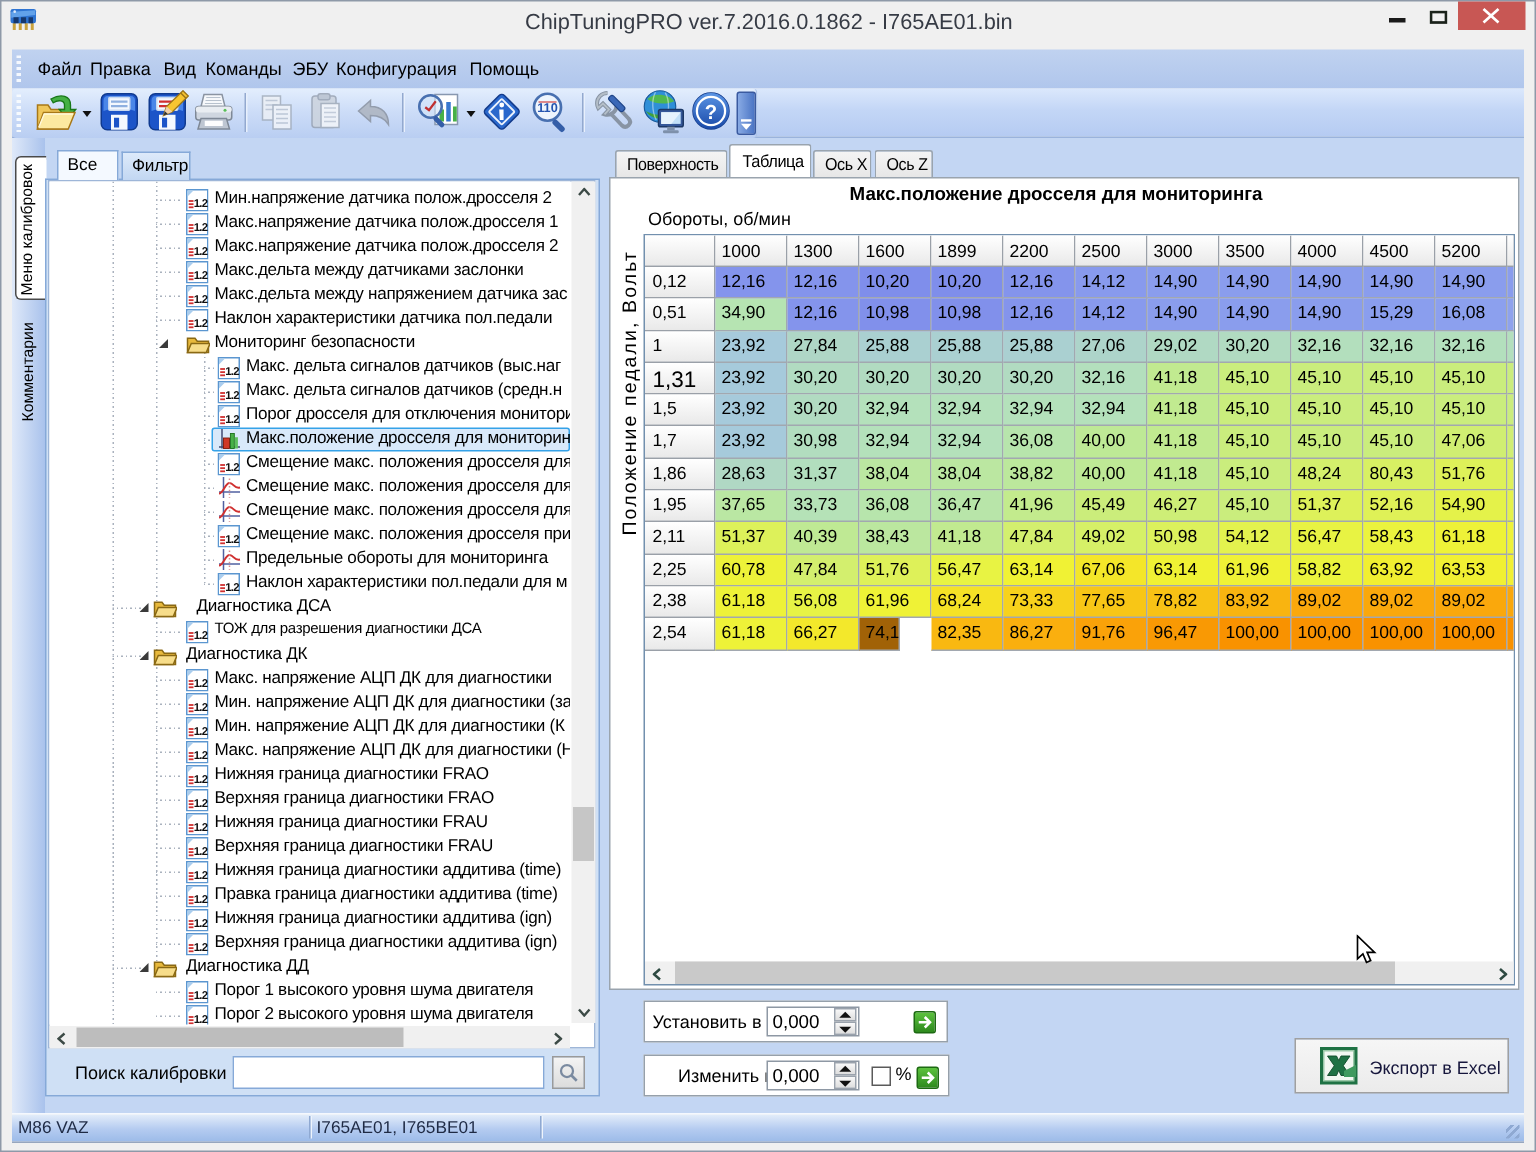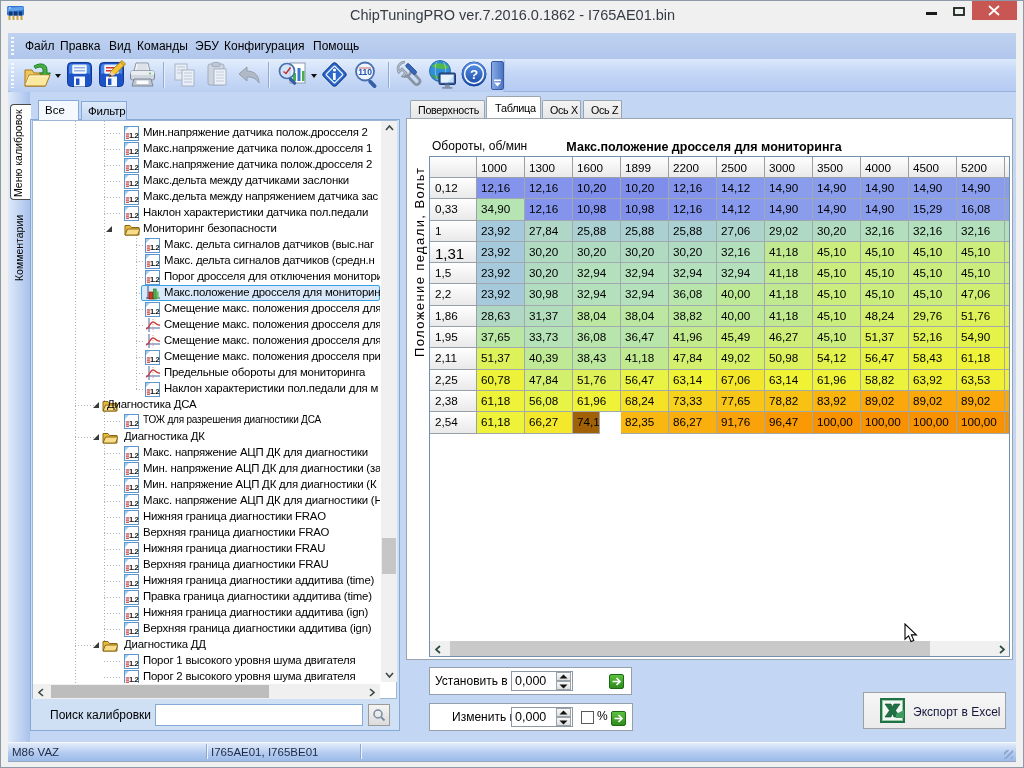--- a/index.html
+++ b/index.html
@@ -353,21 +353,21 @@
 </svg>
 <div class="tx" style="left:131px;top:261px;font-size:11.4px;letter-spacing:-0.2px">Наклон характеристики пол.педали для м</div>
 <div class="a" style="left:42px;top:284px;width:20px;height:1px;background:repeating-linear-gradient(90deg,#aab2be 0 1px,rgba(0,0,0,0) 1px 3px)"></div>
 <svg class="a" style="left:60px;top:281px" width="7" height="7" viewBox="0 0 7 7">
       <path d="M6 0 L6 6 L0 6 Z" fill="#3a3a3a"></path>
     </svg>
 <svg class="a" style="left:69px;top:278px" width="16" height="13" viewBox="0 0 16 13">
 <path d="M1 2.5 L6 2.5 L7.5 4.5 L15 4.5 L15 12 L1 12 Z" fill="#e8b93c" stroke="#8a6914"></path>
 <path d="M1 12 L3.5 6 L16 6 L13.5 12 Z" fill="#f7dd8a" stroke="#8a6914"></path>
 </svg>
-<div class="tx" style="left:74px;top:277px;font-size:11.4px;letter-spacing:-0.2px">Диагностика ДСА</div>
+<div class="tx" style="left:98px;top:277px;font-size:11.4px;letter-spacing:-0.2px">Диагностика ДСА</div>
 <div class="a" style="left:71px;top:300px;width:18px;height:1px;background:repeating-linear-gradient(90deg,#aab2be 0 1px,rgba(0,0,0,0) 1px 3px)"></div>
 <svg class="a" style="left:91px;top:293px" width="15" height="15" viewBox="0 0 15 15">
 <rect x="0.5" y="0.5" width="14" height="14" fill="#fff" stroke="#5b96d0"></rect>
 <path d="M1 1 L5 1 L1 5 Z" fill="#aacdee"></path>
 <rect x="1.8" y="7.4" width="3.2" height="1.2" fill="#d03030"></rect>
       <rect x="1.8" y="9.5" width="3.2" height="1.2" fill="#d03030"></rect>
       <rect x="1.8" y="11.6" width="3.2" height="1.2" fill="#d03030"></rect>
 <text x="5.1" y="12.2" font-size="7.6" font-weight="bold" fill="#111" font-family="Liberation Sans" letter-spacing="-0.5">1.2</text>
 </svg>
 <div class="tx" style="left:110px;top:293px;font-size:10px;letter-spacing:-0.2px">ТОЖ для разрешения диагностики ДСА</div>
@@ -555,21 +555,21 @@
 </svg>
 <div class="a" style="left:410px;top:100px;width:75px;height:19px;background:linear-gradient(#f4f4f4,#e6e6e6);border:1px solid #9aa4ae;border-bottom:none;border-radius:2px 2px 0 0"></div>
 <div class="tx" style="left:418px;top:104px;font-size:11.5px;letter-spacing:-0.3px;transform:scaleX(0.93);transform-origin:0 0">Поверхность</div>
 <div class="a" style="left:486px;top:96px;width:55px;height:23px;background:#fff;border:1px solid #9aa4ae;border-bottom:none;border-radius:2px 2px 0 0"></div>
 <div class="tx" style="left:495px;top:102px;font-size:11.5px;letter-spacing:-0.3px;transform:scaleX(0.95);transform-origin:0 0">Таблица</div>
 <div class="a" style="left:542px;top:100px;width:39px;height:19px;background:linear-gradient(#f4f4f4,#e6e6e6);border:1px solid #9aa4ae;border-bottom:none;border-radius:2px 2px 0 0"></div>
 <div class="tx" style="left:550px;top:104px;font-size:11.5px;letter-spacing:-0.3px;transform:scaleX(0.93);transform-origin:0 0">Ось X</div>
 <div class="a" style="left:583px;top:100px;width:39px;height:19px;background:linear-gradient(#f4f4f4,#e6e6e6);border:1px solid #9aa4ae;border-bottom:none;border-radius:2px 2px 0 0"></div>
 <div class="tx" style="left:591px;top:104px;font-size:11.5px;letter-spacing:-0.3px;transform:scaleX(0.93);transform-origin:0 0">Ось Z</div>
 <div class="a" style="left:406px;top:118px;width:607px;height:542px;background:#fff;border:1px solid #9aa4ae"></div>
-<div class="tx" style="left:704px;top:140px;font-size:12.5px;font-weight:bold;transform:translateX(-50%)">Макс.положение дросселя для мониторинга</div>
+<div class="tx" style="left:704px;top:122px;font-size:12.5px;font-weight:bold;transform:translateX(-50%)">Макс.положение дросселя для мониторинга</div>
 <div class="tx" style="left:432px;top:139px;font-size:12px">Обороты, об/мин</div>
 <div class="tx" style="left:412px;top:166px;font-size:13px;letter-spacing:1.4px;writing-mode:vertical-rl;transform:rotate(180deg);height:191px;display:flex;align-items:center">Положение педали, Вольт</div>
 <div class="a" style="left:429px;top:156px;width:581px;height:501px;border:1px solid #7290ae;background:#fff"></div>
 <div class="a" style="left:430px;top:157px;width:579px;height:499px;overflow:hidden;background:#fff">
 <div class="a" style="left:0px;top:0px;width:47px;height:21px;background:linear-gradient(#ffffff,#e9e9e9);border-right:1px solid #9aa0a8;border-bottom:1px solid #9aa0a8"></div>
 <div class="a" style="left:47px;top:0px;width:48px;height:21px;background:linear-gradient(#ffffff,#e9e9e9);border-right:1px solid #9aa0a8;border-bottom:1px solid #9aa0a8;font-size:11.7px;color:#000;padding:4px 0 0 4px;white-space:nowrap">1000</div>
 <div class="a" style="left:95px;top:0px;width:48px;height:21px;background:linear-gradient(#ffffff,#e9e9e9);border-right:1px solid #9aa0a8;border-bottom:1px solid #9aa0a8;font-size:11.7px;color:#000;padding:4px 0 0 4px;white-space:nowrap">1300</div>
 <div class="a" style="left:143px;top:0px;width:48px;height:21px;background:linear-gradient(#ffffff,#e9e9e9);border-right:1px solid #9aa0a8;border-bottom:1px solid #9aa0a8;font-size:11.7px;color:#000;padding:4px 0 0 4px;white-space:nowrap">1600</div>
 <div class="a" style="left:191px;top:0px;width:48px;height:21px;background:linear-gradient(#ffffff,#e9e9e9);border-right:1px solid #9aa0a8;border-bottom:1px solid #9aa0a8;font-size:11.7px;color:#000;padding:4px 0 0 4px;white-space:nowrap">1899</div>
 <div class="a" style="left:239px;top:0px;width:48px;height:21px;background:linear-gradient(#ffffff,#e9e9e9);border-right:1px solid #9aa0a8;border-bottom:1px solid #9aa0a8;font-size:11.7px;color:#000;padding:4px 0 0 4px;white-space:nowrap">2200</div>
@@ -586,21 +586,21 @@
 <div class="a" style="left:143px;top:21px;width:48px;height:21px;background:rgb(127,142,235);border-right:1px solid #a2a8b0;border-bottom:1px solid #a2a8b0;font-size:11.7px;color:#000;padding:3px 0 0 4px;overflow:hidden">10,20</div>
 <div class="a" style="left:191px;top:21px;width:48px;height:21px;background:rgb(127,142,235);border-right:1px solid #a2a8b0;border-bottom:1px solid #a2a8b0;font-size:11.7px;color:#000;padding:3px 0 0 4px;overflow:hidden">10,20</div>
 <div class="a" style="left:239px;top:21px;width:48px;height:21px;background:rgb(132,148,236);border-right:1px solid #a2a8b0;border-bottom:1px solid #a2a8b0;font-size:11.7px;color:#000;padding:3px 0 0 4px;overflow:hidden">12,16</div>
 <div class="a" style="left:287px;top:21px;width:48px;height:21px;background:rgb(136,154,237);border-right:1px solid #a2a8b0;border-bottom:1px solid #a2a8b0;font-size:11.7px;color:#000;padding:3px 0 0 4px;overflow:hidden">14,12</div>
 <div class="a" style="left:335px;top:21px;width:48px;height:21px;background:rgb(138,157,237);border-right:1px solid #a2a8b0;border-bottom:1px solid #a2a8b0;font-size:11.7px;color:#000;padding:3px 0 0 4px;overflow:hidden">14,90</div>
 <div class="a" style="left:383px;top:21px;width:48px;height:21px;background:rgb(138,157,237);border-right:1px solid #a2a8b0;border-bottom:1px solid #a2a8b0;font-size:11.7px;color:#000;padding:3px 0 0 4px;overflow:hidden">14,90</div>
 <div class="a" style="left:431px;top:21px;width:48px;height:21px;background:rgb(138,157,237);border-right:1px solid #a2a8b0;border-bottom:1px solid #a2a8b0;font-size:11.7px;color:#000;padding:3px 0 0 4px;overflow:hidden">14,90</div>
 <div class="a" style="left:479px;top:21px;width:48px;height:21px;background:rgb(138,157,237);border-right:1px solid #a2a8b0;border-bottom:1px solid #a2a8b0;font-size:11.7px;color:#000;padding:3px 0 0 4px;overflow:hidden">14,90</div>
 <div class="a" style="left:527px;top:21px;width:48px;height:21px;background:rgb(138,157,237);border-right:1px solid #a2a8b0;border-bottom:1px solid #a2a8b0;font-size:11.7px;color:#000;padding:3px 0 0 4px;overflow:hidden">14,90</div>
 <div class="a" style="left:575px;top:21px;width:4px;height:21px;background:rgb(138,157,237);border-right:1px solid #a2a8b0;border-bottom:1px solid #a2a8b0;font-size:11.7px;color:#000;padding:3px 0 0 4px;overflow:hidden">14,90</div>
-<div class="a" style="left:0px;top:42px;width:47px;height:22px;background:linear-gradient(#ffffff,#e9e9e9);border-right:1px solid #9aa0a8;border-bottom:1px solid #9aa0a8;font-size:11.7px;color:#000;padding:3px 0 0 5px">0,33</div>
+<div class="a" style="left:0px;top:42px;width:47px;height:22px;background:linear-gradient(#ffffff,#e9e9e9);border-right:1px solid #9aa0a8;border-bottom:1px solid #9aa0a8;font-size:11.7px;color:#000;padding:3px 0 0 5px">0,51</div>
 <div class="a" style="left:47px;top:42px;width:48px;height:22px;background:rgb(182,228,178);border-right:1px solid #a2a8b0;border-bottom:1px solid #a2a8b0;font-size:11.7px;color:#000;padding:3px 0 0 4px;overflow:hidden">34,90</div>
 <div class="a" style="left:95px;top:42px;width:48px;height:22px;background:rgb(132,148,236);border-right:1px solid #a2a8b0;border-bottom:1px solid #a2a8b0;font-size:11.7px;color:#000;padding:3px 0 0 4px;overflow:hidden">12,16</div>
 <div class="a" style="left:143px;top:42px;width:48px;height:22px;background:rgb(129,144,235);border-right:1px solid #a2a8b0;border-bottom:1px solid #a2a8b0;font-size:11.7px;color:#000;padding:3px 0 0 4px;overflow:hidden">10,98</div>
 <div class="a" style="left:191px;top:42px;width:48px;height:22px;background:rgb(129,144,235);border-right:1px solid #a2a8b0;border-bottom:1px solid #a2a8b0;font-size:11.7px;color:#000;padding:3px 0 0 4px;overflow:hidden">10,98</div>
 <div class="a" style="left:239px;top:42px;width:48px;height:22px;background:rgb(132,148,236);border-right:1px solid #a2a8b0;border-bottom:1px solid #a2a8b0;font-size:11.7px;color:#000;padding:3px 0 0 4px;overflow:hidden">12,16</div>
 <div class="a" style="left:287px;top:42px;width:48px;height:22px;background:rgb(136,154,237);border-right:1px solid #a2a8b0;border-bottom:1px solid #a2a8b0;font-size:11.7px;color:#000;padding:3px 0 0 4px;overflow:hidden">14,12</div>
 <div class="a" style="left:335px;top:42px;width:48px;height:22px;background:rgb(138,157,237);border-right:1px solid #a2a8b0;border-bottom:1px solid #a2a8b0;font-size:11.7px;color:#000;padding:3px 0 0 4px;overflow:hidden">14,90</div>
 <div class="a" style="left:383px;top:42px;width:48px;height:22px;background:rgb(138,157,237);border-right:1px solid #a2a8b0;border-bottom:1px solid #a2a8b0;font-size:11.7px;color:#000;padding:3px 0 0 4px;overflow:hidden">14,90</div>
 <div class="a" style="left:431px;top:42px;width:48px;height:22px;background:rgb(138,157,237);border-right:1px solid #a2a8b0;border-bottom:1px solid #a2a8b0;font-size:11.7px;color:#000;padding:3px 0 0 4px;overflow:hidden">14,90</div>
 <div class="a" style="left:479px;top:42px;width:48px;height:22px;background:rgb(138,158,238);border-right:1px solid #a2a8b0;border-bottom:1px solid #a2a8b0;font-size:11.7px;color:#000;padding:3px 0 0 4px;overflow:hidden">15,29</div>
@@ -638,21 +638,21 @@
 <div class="a" style="left:143px;top:106px;width:48px;height:21px;background:rgb(180,225,187);border-right:1px solid #a2a8b0;border-bottom:1px solid #a2a8b0;font-size:11.7px;color:#000;padding:3px 0 0 4px;overflow:hidden">32,94</div>
 <div class="a" style="left:191px;top:106px;width:48px;height:21px;background:rgb(180,225,187);border-right:1px solid #a2a8b0;border-bottom:1px solid #a2a8b0;font-size:11.7px;color:#000;padding:3px 0 0 4px;overflow:hidden">32,94</div>
 <div class="a" style="left:239px;top:106px;width:48px;height:21px;background:rgb(180,225,187);border-right:1px solid #a2a8b0;border-bottom:1px solid #a2a8b0;font-size:11.7px;color:#000;padding:3px 0 0 4px;overflow:hidden">32,94</div>
 <div class="a" style="left:287px;top:106px;width:48px;height:21px;background:rgb(180,225,187);border-right:1px solid #a2a8b0;border-bottom:1px solid #a2a8b0;font-size:11.7px;color:#000;padding:3px 0 0 4px;overflow:hidden">32,94</div>
 <div class="a" style="left:335px;top:106px;width:48px;height:21px;background:rgb(193,234,144);border-right:1px solid #a2a8b0;border-bottom:1px solid #a2a8b0;font-size:11.7px;color:#000;padding:3px 0 0 4px;overflow:hidden">41,18</div>
 <div class="a" style="left:383px;top:106px;width:48px;height:21px;background:rgb(202,237,125);border-right:1px solid #a2a8b0;border-bottom:1px solid #a2a8b0;font-size:11.7px;color:#000;padding:3px 0 0 4px;overflow:hidden">45,10</div>
 <div class="a" style="left:431px;top:106px;width:48px;height:21px;background:rgb(202,237,125);border-right:1px solid #a2a8b0;border-bottom:1px solid #a2a8b0;font-size:11.7px;color:#000;padding:3px 0 0 4px;overflow:hidden">45,10</div>
 <div class="a" style="left:479px;top:106px;width:48px;height:21px;background:rgb(202,237,125);border-right:1px solid #a2a8b0;border-bottom:1px solid #a2a8b0;font-size:11.7px;color:#000;padding:3px 0 0 4px;overflow:hidden">45,10</div>
 <div class="a" style="left:527px;top:106px;width:48px;height:21px;background:rgb(202,237,125);border-right:1px solid #a2a8b0;border-bottom:1px solid #a2a8b0;font-size:11.7px;color:#000;padding:3px 0 0 4px;overflow:hidden">45,10</div>
 <div class="a" style="left:575px;top:106px;width:4px;height:21px;background:rgb(202,237,125);border-right:1px solid #a2a8b0;border-bottom:1px solid #a2a8b0;font-size:11.7px;color:#000;padding:3px 0 0 4px;overflow:hidden">45,10</div>
-<div class="a" style="left:0px;top:127px;width:47px;height:22px;background:linear-gradient(#ffffff,#e9e9e9);border-right:1px solid #9aa0a8;border-bottom:1px solid #9aa0a8;font-size:11.7px;color:#000;padding:3px 0 0 5px">2,2</div>
+<div class="a" style="left:0px;top:127px;width:47px;height:22px;background:linear-gradient(#ffffff,#e9e9e9);border-right:1px solid #9aa0a8;border-bottom:1px solid #9aa0a8;font-size:11.7px;color:#000;padding:3px 0 0 5px">1,7</div>
 <div class="a" style="left:47px;top:127px;width:48px;height:22px;background:rgb(166,202,219);border-right:1px solid #a2a8b0;border-bottom:1px solid #a2a8b0;font-size:11.7px;color:#000;padding:3px 0 0 4px;overflow:hidden">23,92</div>
 <div class="a" style="left:95px;top:127px;width:48px;height:22px;background:rgb(178,221,191);border-right:1px solid #a2a8b0;border-bottom:1px solid #a2a8b0;font-size:11.7px;color:#000;padding:3px 0 0 4px;overflow:hidden">30,98</div>
 <div class="a" style="left:143px;top:127px;width:48px;height:22px;background:rgb(180,225,187);border-right:1px solid #a2a8b0;border-bottom:1px solid #a2a8b0;font-size:11.7px;color:#000;padding:3px 0 0 4px;overflow:hidden">32,94</div>
 <div class="a" style="left:191px;top:127px;width:48px;height:22px;background:rgb(180,225,187);border-right:1px solid #a2a8b0;border-bottom:1px solid #a2a8b0;font-size:11.7px;color:#000;padding:3px 0 0 4px;overflow:hidden">32,94</div>
 <div class="a" style="left:239px;top:127px;width:48px;height:22px;background:rgb(183,229,172);border-right:1px solid #a2a8b0;border-bottom:1px solid #a2a8b0;font-size:11.7px;color:#000;padding:3px 0 0 4px;overflow:hidden">36,08</div>
 <div class="a" style="left:287px;top:127px;width:48px;height:22px;background:rgb(190,233,150);border-right:1px solid #a2a8b0;border-bottom:1px solid #a2a8b0;font-size:11.7px;color:#000;padding:3px 0 0 4px;overflow:hidden">40,00</div>
 <div class="a" style="left:335px;top:127px;width:48px;height:22px;background:rgb(193,234,144);border-right:1px solid #a2a8b0;border-bottom:1px solid #a2a8b0;font-size:11.7px;color:#000;padding:3px 0 0 4px;overflow:hidden">41,18</div>
 <div class="a" style="left:383px;top:127px;width:48px;height:22px;background:rgb(202,237,125);border-right:1px solid #a2a8b0;border-bottom:1px solid #a2a8b0;font-size:11.7px;color:#000;padding:3px 0 0 4px;overflow:hidden">45,10</div>
 <div class="a" style="left:431px;top:127px;width:48px;height:22px;background:rgb(202,237,125);border-right:1px solid #a2a8b0;border-bottom:1px solid #a2a8b0;font-size:11.7px;color:#000;padding:3px 0 0 4px;overflow:hidden">45,10</div>
 <div class="a" style="left:479px;top:127px;width:48px;height:22px;background:rgb(202,237,125);border-right:1px solid #a2a8b0;border-bottom:1px solid #a2a8b0;font-size:11.7px;color:#000;padding:3px 0 0 4px;overflow:hidden">45,10</div>
@@ -661,21 +661,21 @@
 <div class="a" style="left:0px;top:149px;width:47px;height:21px;background:linear-gradient(#ffffff,#e9e9e9);border-right:1px solid #9aa0a8;border-bottom:1px solid #9aa0a8;font-size:11.7px;color:#000;padding:3px 0 0 5px">1,86</div>
 <div class="a" style="left:47px;top:149px;width:48px;height:21px;background:rgb(176,216,196);border-right:1px solid #a2a8b0;border-bottom:1px solid #a2a8b0;font-size:11.7px;color:#000;padding:3px 0 0 4px;overflow:hidden">28,63</div>
 <div class="a" style="left:95px;top:149px;width:48px;height:21px;background:rgb(178,222,190);border-right:1px solid #a2a8b0;border-bottom:1px solid #a2a8b0;font-size:11.7px;color:#000;padding:3px 0 0 4px;overflow:hidden">31,37</div>
 <div class="a" style="left:143px;top:149px;width:48px;height:21px;background:rgb(187,231,161);border-right:1px solid #a2a8b0;border-bottom:1px solid #a2a8b0;font-size:11.7px;color:#000;padding:3px 0 0 4px;overflow:hidden">38,04</div>
 <div class="a" style="left:191px;top:149px;width:48px;height:21px;background:rgb(187,231,161);border-right:1px solid #a2a8b0;border-bottom:1px solid #a2a8b0;font-size:11.7px;color:#000;padding:3px 0 0 4px;overflow:hidden">38,04</div>
 <div class="a" style="left:239px;top:149px;width:48px;height:21px;background:rgb(188,232,156);border-right:1px solid #a2a8b0;border-bottom:1px solid #a2a8b0;font-size:11.7px;color:#000;padding:3px 0 0 4px;overflow:hidden">38,82</div>
 <div class="a" style="left:287px;top:149px;width:48px;height:21px;background:rgb(190,233,150);border-right:1px solid #a2a8b0;border-bottom:1px solid #a2a8b0;font-size:11.7px;color:#000;padding:3px 0 0 4px;overflow:hidden">40,00</div>
 <div class="a" style="left:335px;top:149px;width:48px;height:21px;background:rgb(193,234,144);border-right:1px solid #a2a8b0;border-bottom:1px solid #a2a8b0;font-size:11.7px;color:#000;padding:3px 0 0 4px;overflow:hidden">41,18</div>
 <div class="a" style="left:383px;top:149px;width:48px;height:21px;background:rgb(202,237,125);border-right:1px solid #a2a8b0;border-bottom:1px solid #a2a8b0;font-size:11.7px;color:#000;padding:3px 0 0 4px;overflow:hidden">45,10</div>
 <div class="a" style="left:431px;top:149px;width:48px;height:21px;background:rgb(212,239,108);border-right:1px solid #a2a8b0;border-bottom:1px solid #a2a8b0;font-size:11.7px;color:#000;padding:3px 0 0 4px;overflow:hidden">48,24</div>
-<div class="a" style="left:479px;top:149px;width:48px;height:21px;background:rgb(216,240,99);border-right:1px solid #a2a8b0;border-bottom:1px solid #a2a8b0;font-size:11.7px;color:#000;padding:3px 0 0 4px;overflow:hidden">29,76</div>
+<div class="a" style="left:479px;top:149px;width:48px;height:21px;background:rgb(216,240,99);border-right:1px solid #a2a8b0;border-bottom:1px solid #a2a8b0;font-size:11.7px;color:#000;padding:3px 0 0 4px;overflow:hidden">80,43</div>
 <div class="a" style="left:527px;top:149px;width:48px;height:21px;background:rgb(222,241,89);border-right:1px solid #a2a8b0;border-bottom:1px solid #a2a8b0;font-size:11.7px;color:#000;padding:3px 0 0 4px;overflow:hidden">51,76</div>
 <div class="a" style="left:575px;top:149px;width:4px;height:21px;background:rgb(222,241,89);border-right:1px solid #a2a8b0;border-bottom:1px solid #a2a8b0;font-size:11.7px;color:#000;padding:3px 0 0 4px;overflow:hidden">51,76</div>
 <div class="a" style="left:0px;top:170px;width:47px;height:21px;background:linear-gradient(#ffffff,#e9e9e9);border-right:1px solid #9aa0a8;border-bottom:1px solid #9aa0a8;font-size:11.7px;color:#000;padding:3px 0 0 5px">1,95</div>
 <div class="a" style="left:47px;top:170px;width:48px;height:21px;background:rgb(186,231,163);border-right:1px solid #a2a8b0;border-bottom:1px solid #a2a8b0;font-size:11.7px;color:#000;padding:3px 0 0 4px;overflow:hidden">37,65</div>
 <div class="a" style="left:95px;top:170px;width:48px;height:21px;background:rgb(181,226,183);border-right:1px solid #a2a8b0;border-bottom:1px solid #a2a8b0;font-size:11.7px;color:#000;padding:3px 0 0 4px;overflow:hidden">33,73</div>
 <div class="a" style="left:143px;top:170px;width:48px;height:21px;background:rgb(183,229,172);border-right:1px solid #a2a8b0;border-bottom:1px solid #a2a8b0;font-size:11.7px;color:#000;padding:3px 0 0 4px;overflow:hidden">36,08</div>
 <div class="a" style="left:191px;top:170px;width:48px;height:21px;background:rgb(184,229,169);border-right:1px solid #a2a8b0;border-bottom:1px solid #a2a8b0;font-size:11.7px;color:#000;padding:3px 0 0 4px;overflow:hidden">36,47</div>
 <div class="a" style="left:239px;top:170px;width:48px;height:21px;background:rgb(195,235,141);border-right:1px solid #a2a8b0;border-bottom:1px solid #a2a8b0;font-size:11.7px;color:#000;padding:3px 0 0 4px;overflow:hidden">41,96</div>
 <div class="a" style="left:287px;top:170px;width:48px;height:21px;background:rgb(203,237,123);border-right:1px solid #a2a8b0;border-bottom:1px solid #a2a8b0;font-size:11.7px;color:#000;padding:3px 0 0 4px;overflow:hidden">45,49</div>
 <div class="a" style="left:335px;top:170px;width:48px;height:21px;background:rgb(206,238,119);border-right:1px solid #a2a8b0;border-bottom:1px solid #a2a8b0;font-size:11.7px;color:#000;padding:3px 0 0 4px;overflow:hidden">46,27</div>

